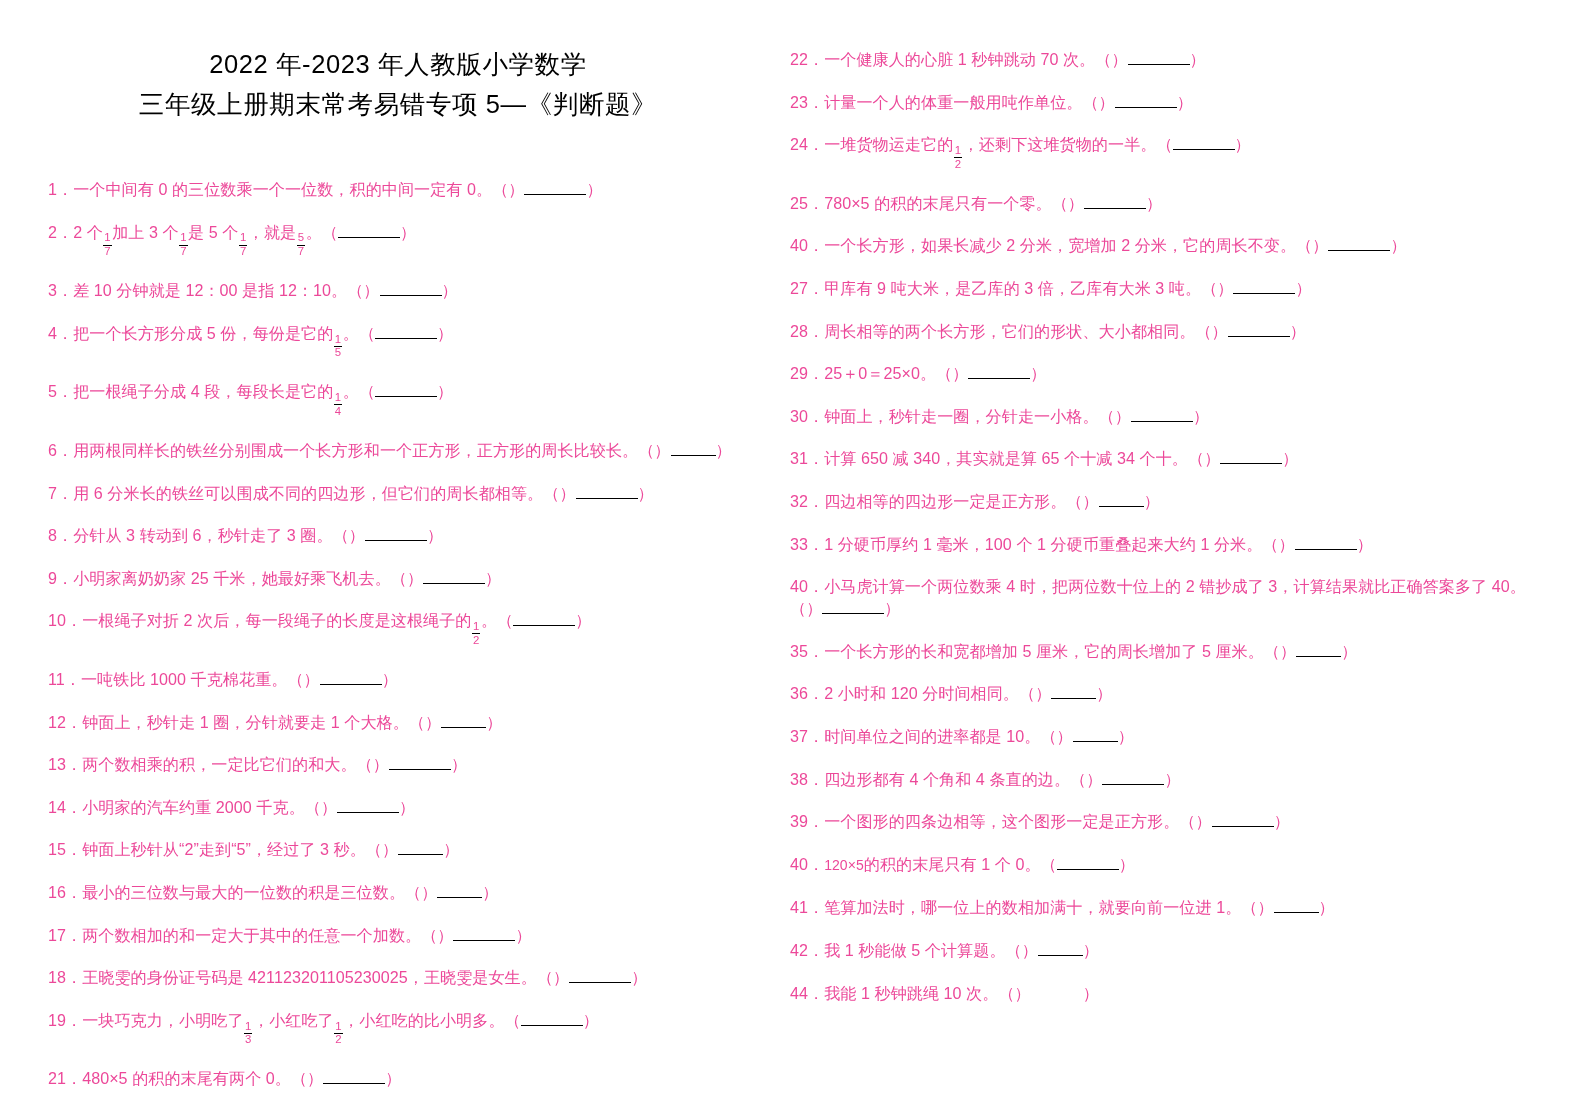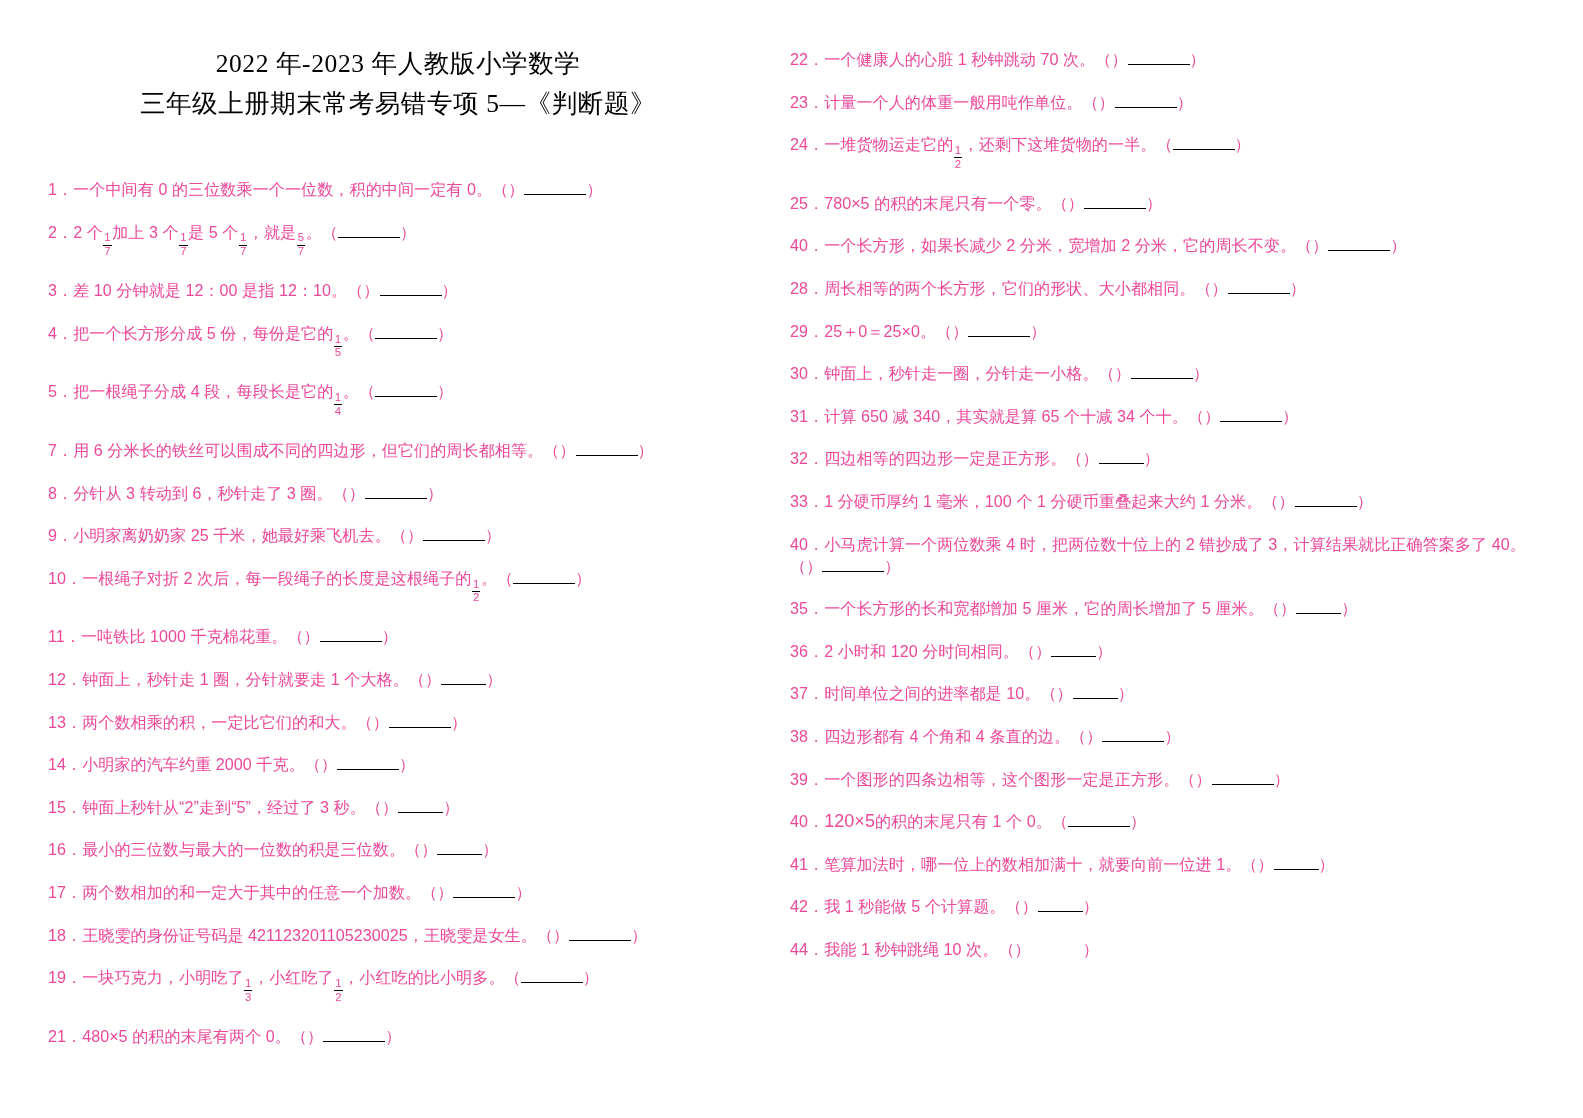--- a/index.html
+++ b/index.html
@@ -25,21 +25,21 @@
 
   
   .title-block {
     position: absolute;
     left: 48px;
     top: 44px;
     width: 700px;
     text-align: center;
   }
   .title-line {
-    font-family: Liberation Serif, serif;
+    font-family: Liberation Sans, sans-serif;
     font-size: 25.5px;
     line-height: 40px;
     letter-spacing: 0.6px;
     white-space: nowrap;
     font-weight: normal;
     text-align: center;
   }
 
   
   .col {
@@ -85,21 +85,21 @@
     display: block;
     padding: 0 1px 0.5px 1px;
     border-bottom: 1px solid #000;
   }
   .frac .den {
     display: block;
     padding: 0.5px 1px 0 1px;
   }
 
   .small-expr {
-    font-size: 18px;
+    font-size: 14px;
   }
 
   .blank {
     text-decoration: none;
     white-space: nowrap;
   }
   .blank u {
     text-decoration: none;
     border-bottom: 1.1px solid #000;
     display: inline-block;
@@ -137,20 +137,21 @@
         </span><span>。（</span><span class="blank b-long"><u></u></span><span>）</span></div>
       <div class="q"><span>3．</span><span>差 10 分钟就是 12：00 是指 12：10。（</span><span>）</span><span class="blank b-long"><u></u></span><span></span><span>）</span></div>
       <div class="q"><span>4．</span><span>把一个长方形分成 5 份，每份是它的</span><span class="frac">
           <span class="num">1</span>
           <span class="den">5</span>
         </span><span>。（</span><span class="blank b-long"><u></u></span><span>）</span></div>
       <div class="q"><span>5．</span><span>把一根绳子分成 4 段，每段长是它的</span><span class="frac">
           <span class="num">1</span>
           <span class="den">4</span>
         </span><span>。（</span><span class="blank b-long"><u></u></span><span>）</span></div>
+      <div class="q"><span>6．</span><span>用两根同样长的铁丝分别围成一个长方形和一个正方形，正方形的周长比较长。（</span><span>）</span><span class="blank b-short"><u></u></span><span></span><span>）</span></div>
       <div class="q"><span>7．</span><span>用 6 分米长的铁丝可以围成不同的四边形，但它们的周长都相等。（</span><span>）</span><span class="blank b-long"><u></u></span><span></span><span>）</span></div>
       <div class="q"><span>8．</span><span>分针从 3 转动到 6，秒针走了 3 圈。（</span><span>）</span><span class="blank b-long"><u></u></span><span></span><span>）</span></div>
       <div class="q"><span>9．</span><span>小明家离奶奶家 25 千米，她最好乘飞机去。（</span><span>）</span><span class="blank b-long"><u></u></span><span></span><span>）</span></div>
       <div class="q"><span>10．</span><span>一根绳子对折 2 次后，每一段绳子的长度是这根绳子的</span><span class="frac">
           <span class="num">1</span>
           <span class="den">2</span>
         </span><span>。（</span><span class="blank b-long"><u></u></span><span>）</span></div>
       <div class="q"><span>11．</span><span>一吨铁比 1000 千克棉花重。（</span><span>）</span><span class="blank b-long"><u></u></span><span></span><span>）</span></div>
       <div class="q"><span>12．</span><span>钟面上，秒针走 1 圈，分针就要走 1 个大格。（</span><span>）</span><span class="blank b-short"><u></u></span><span></span><span>）</span></div>
       <div class="q"><span>13．</span><span>两个数相乘的积，一定比它们的和大。（</span><span>）</span><span class="blank b-long"><u></u></span><span></span><span>）</span></div>
@@ -170,20 +171,21 @@
     </div>
   <div class="col col-right" id="col-right">
       <div class="q"><span>22．</span><span>一个健康人的心脏 1 秒钟跳动 70 次。（</span><span>）</span><span class="blank b-long"><u></u></span><span></span><span>）</span></div>
       <div class="q"><span>23．</span><span>计量一个人的体重一般用吨作单位。（</span><span>）</span><span class="blank b-long"><u></u></span><span></span><span>）</span></div>
       <div class="q"><span>24．</span><span>一堆货物运走它的</span><span class="frac">
           <span class="num">1</span>
           <span class="den">2</span>
         </span><span>，还剩下这堆货物的一半。（</span><span class="blank b-long"><u></u></span><span>）</span></div>
       <div class="q"><span>25．</span><span>780×5 的积的末尾只有一个零。（</span><span>）</span><span class="blank b-long"><u></u></span><span></span><span>）</span></div>
       <div class="q"><span>40．</span><span>一个长方形，如果长减少 2 分米，宽增加 2 分米，它的周长不变。（</span><span>）</span><span class="blank b-long"><u></u></span><span></span><span>）</span></div>
+      <div class="q"><span>27．</span><span>甲库有 9 吨大米，是乙库的 3 倍，乙库有大米 3 吨。（</span><span>）</span><span class="blank b-long"><u></u></span><span></span><span>）</span></div>
       <div class="q"><span>28．</span><span>周长相等的两个长方形，它们的形状、大小都相同。（</span><span>）</span><span class="blank b-long"><u></u></span><span></span><span>）</span></div>
       <div class="q"><span>29．</span><span>25＋0＝25×0。（</span><span>）</span><span class="blank b-long"><u></u></span><span></span><span>）</span></div>
       <div class="q"><span>30．</span><span>钟面上，秒针走一圈，分针走一小格。（</span><span>）</span><span class="blank b-long"><u></u></span><span></span><span>）</span></div>
       <div class="q"><span>31．</span><span>计算 650 减 340，其实就是算 65 个十减 34 个十。（</span><span>）</span><span class="blank b-long"><u></u></span><span></span><span>）</span></div>
       <div class="q"><span>32．</span><span>四边相等的四边形一定是正方形。（</span><span>）</span><span class="blank b-short"><u></u></span><span></span><span>）</span></div>
       <div class="q"><span>33．</span><span>1 分硬币厚约 1 毫米，100 个 1 分硬币重叠起来大约 1 分米。（</span><span>）</span><span class="blank b-long"><u></u></span><span></span><span>）</span></div>
       <div class="q"><span>40．</span><span>小马虎计算一个两位数乘 4 时，把两位数十位上的 2 错抄成了 3，计算结果就比正确答案多了 40。（</span><span>）</span><span class="blank b-long"><u></u></span><span></span><span>）</span></div>
       <div class="q"><span>35．</span><span>一个长方形的长和宽都增加 5 厘米，它的周长增加了 5 厘米。（</span><span>）</span><span class="blank b-short"><u></u></span><span></span><span>）</span></div>
       <div class="q"><span>36．</span><span>2 小时和 120 分时间相同。（</span><span>）</span><span class="blank b-short"><u></u></span><span></span><span>）</span></div>
       <div class="q"><span>37．</span><span>时间单位之间的进率都是 10。（</span><span>）</span><span class="blank b-short"><u></u></span><span></span><span>）</span></div>

